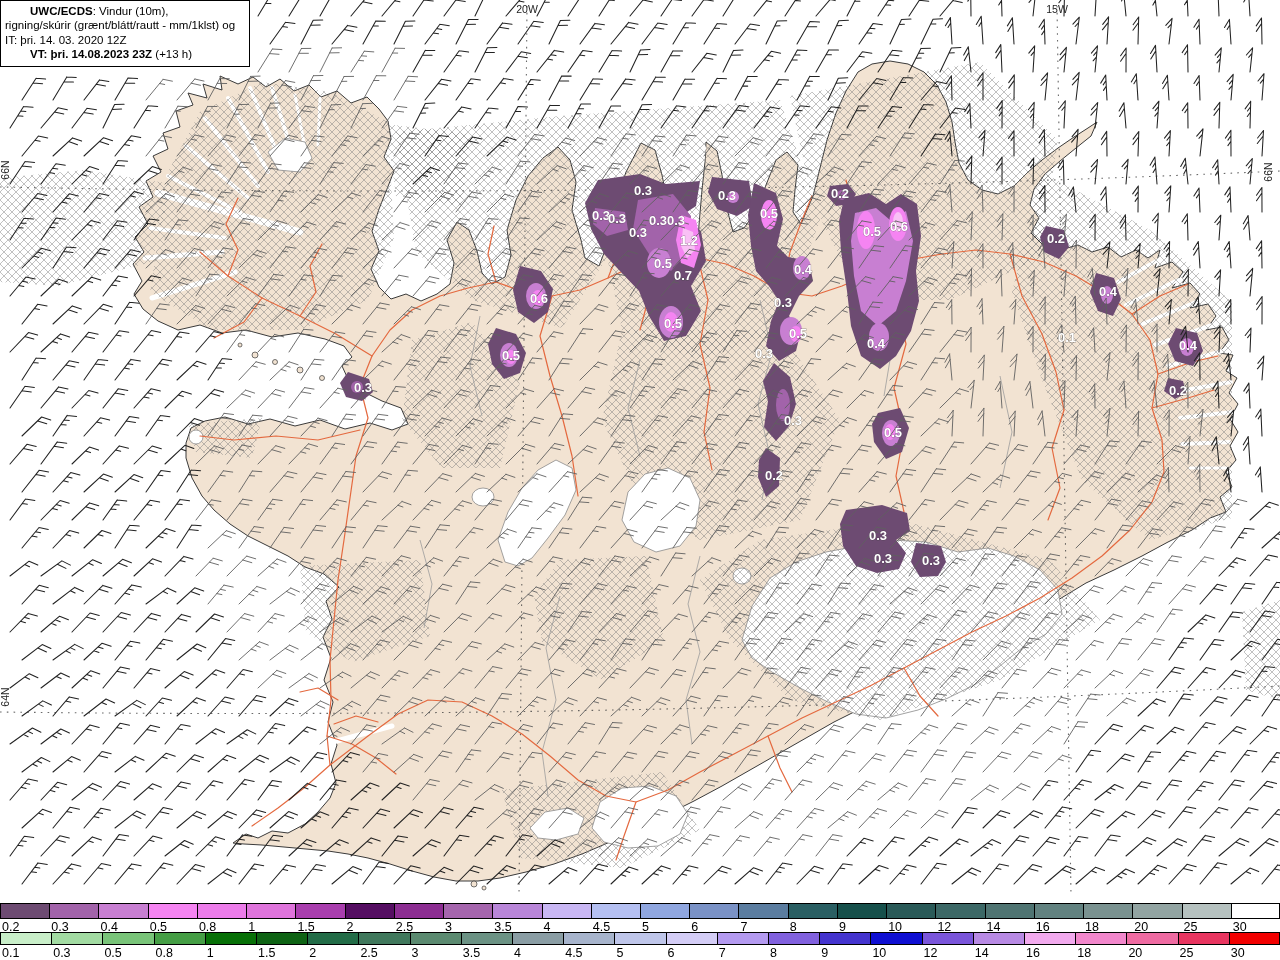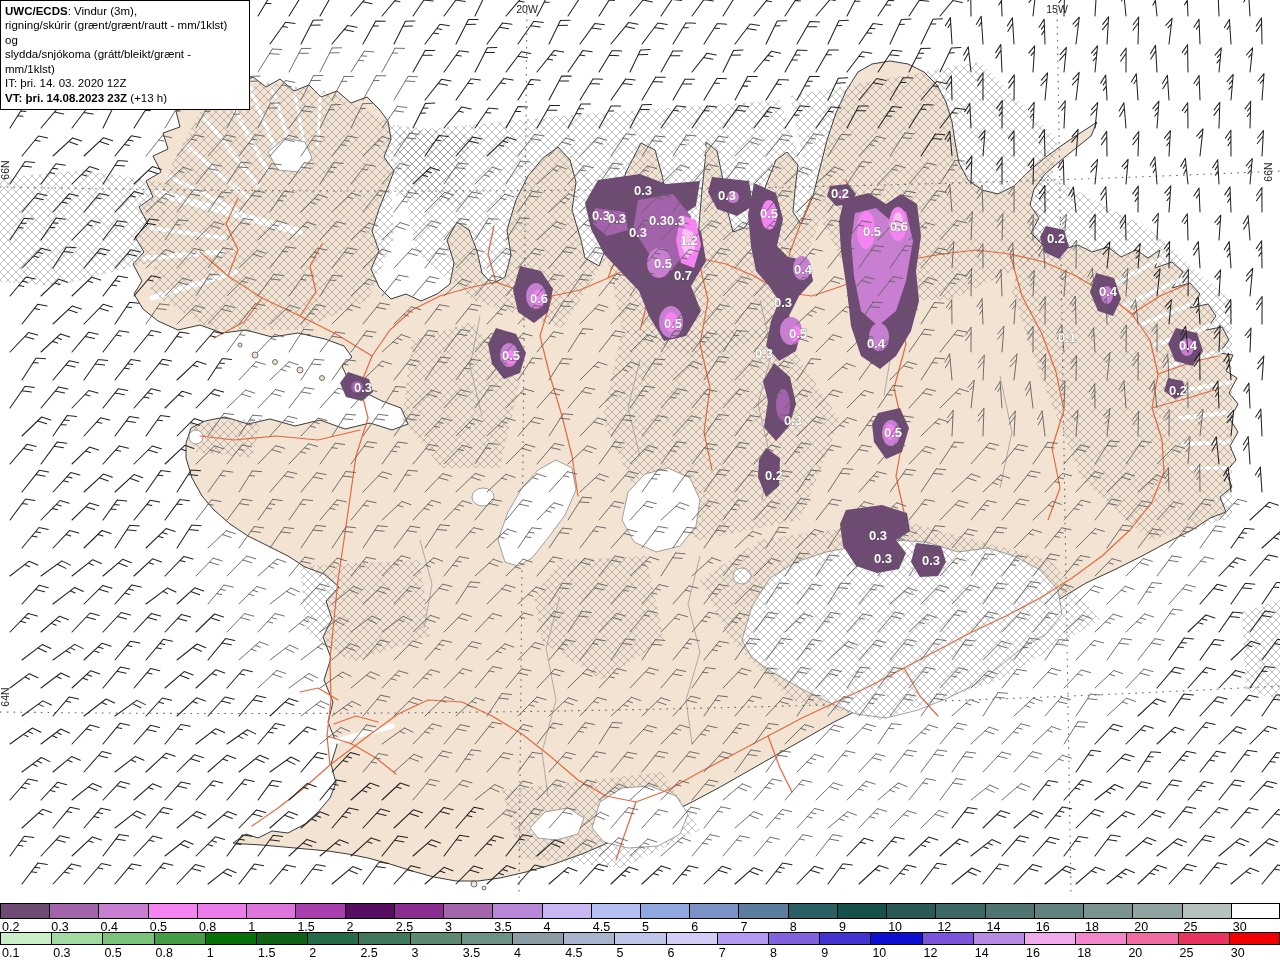--- a/index.html
+++ b/index.html
@@ -1,21 +1,21 @@
 <!DOCTYPE html>
 <html style="--land: #f2e3d2; --ocean: #ffffff; --road: #e4693f; --coast: #3a3a3a; --hatch: #787878; --graticule: #444444; --river: #9c9c9c; --glacier_edge: #8a8a8a; --blob_dark: #6d4b72; --blob_mid3: #a263aa; --blob_mid4: #c87fd2; --blob_bright: #f584f2; --blob_core: #f9c0f5; --barb_ocean: #222222; --barb_land: #606060;"><head>
 <meta charset="utf-8">
 <style>
   html,body{margin:0;padding:0;background:#fff;}
   #app{position:relative;width:1280px;height:960px;overflow:hidden;background:#fff;
        font-family:"Liberation Sans",sans-serif;}
   #map{position:absolute;left:0;top:0;}
   #legend{position:absolute;left:0;top:0;background:#fff;border:1px solid #000;
           padding:3px 6px 4px 4px;font-size:11.5px;line-height:1.26;color:#000;width:238px;z-index:5;}
-  #legend b{font-weight:bold;}
+  #legend b{font-weight:bold;margin-left:25px;}
   #barsArea{position:absolute;left:0;top:901px;width:1280px;height:59px;background:#fff;z-index:6;}
   .cbar{position:absolute;left:0;width:1280px;}
   .cbar .cell{position:absolute;top:0;height:100%;border:1px solid #000;box-sizing:border-box;}
   .cbLabels{position:absolute;left:0;width:1280px;color:#000;font-size:12.5px;}
   .cbLabels span{position:absolute;top:0;white-space:nowrap;}
   svg text{font-family:"Liberation Sans",sans-serif;}
   .gratText{font-size:10.5px;fill:#222;}
   .pLabel{font-size:13px;font-weight:bold;fill:#ffffff;paint-order:stroke;stroke:rgba(60,60,60,0.45);stroke-width:0.8px;}
 </style>
 </head>
@@ -1531,23 +1531,22 @@
   <g id="gratlabels">
         <text x="527" y="13" text-anchor="middle" class="gratText">20W</text>
         <text x="1057" y="13" text-anchor="middle" class="gratText">15W</text>
         <text x="9" y="170" text-anchor="middle" class="gratText" transform="rotate(-90 9 170)">66N</text>
         <text x="9" y="697" text-anchor="middle" class="gratText" transform="rotate(-90 9 697)">64N</text>
         <text x="1272" y="172" text-anchor="middle" class="gratText" transform="rotate(-90 1272 172)">66N</text>
       </g>
 </svg>
 
 <div id="legend">
-  <div><b>UWC/ECDS</b><span>: Vindur (3m),</span></div>
-  <div>rigning/skúrir (grænt/grænt/rautt - mm/1klst) og</div>
-  <div>slydda/snjókoma (grátt/bleikt/grænt - mm/1klst)</div>
+  <div><b>UWC/ECDS</b><span>: Vindur (10m),</span></div>
+  <div>rigning/skúrir (grænt/blátt/rautt - mm/1klst) og</div>
   <div>IT: þri. 14. 03. 2020 12Z</div>
   <div><b>VT: þri. 14.08.2023 23Z</b><span> (+13 h)</span></div>
 </div>
 
 <div id="barsArea">
   <div class="cbar" id="bar1" style="top:2px;height:16px;">
         <div class="cell" style="left: 0px; width: 50.2308px; background: rgb(109, 75, 114);"></div>
         <div class="cell" style="left: 49.2308px; width: 50.2308px; background: rgb(162, 99, 170);"></div>
         <div class="cell" style="left: 98.4615px; width: 50.2308px; background: rgb(200, 127, 210);"></div>
         <div class="cell" style="left: 147.692px; width: 50.2308px; background: rgb(245, 132, 242);"></div>

